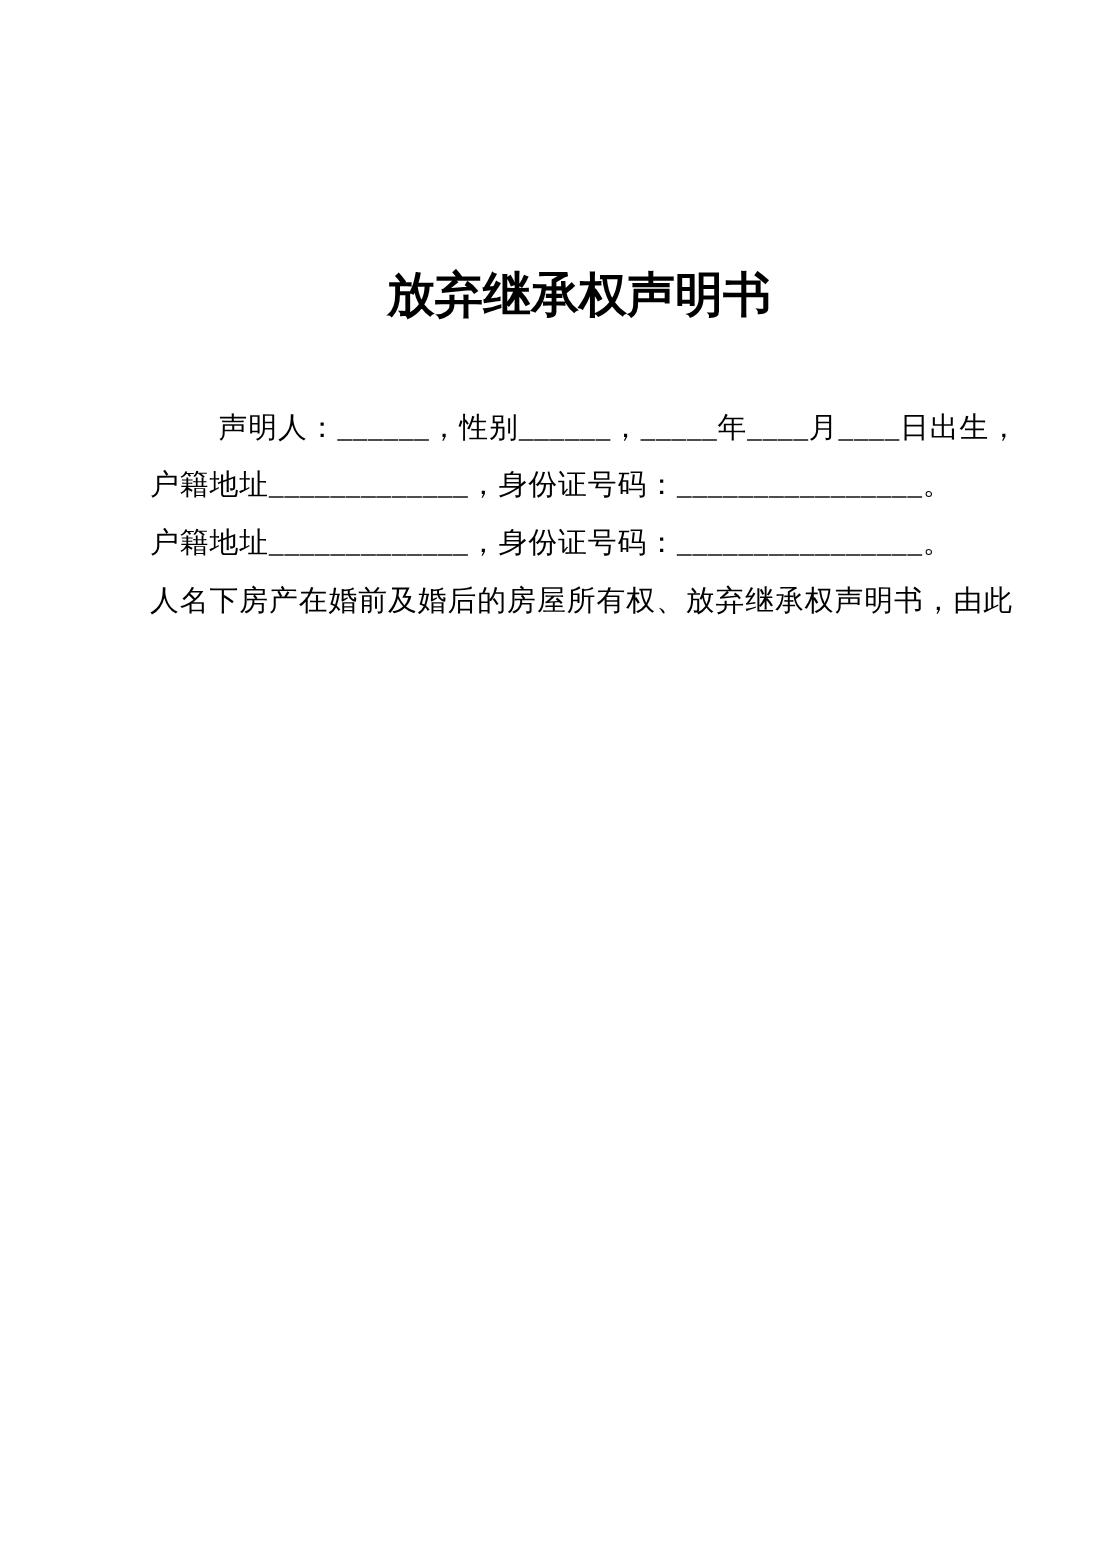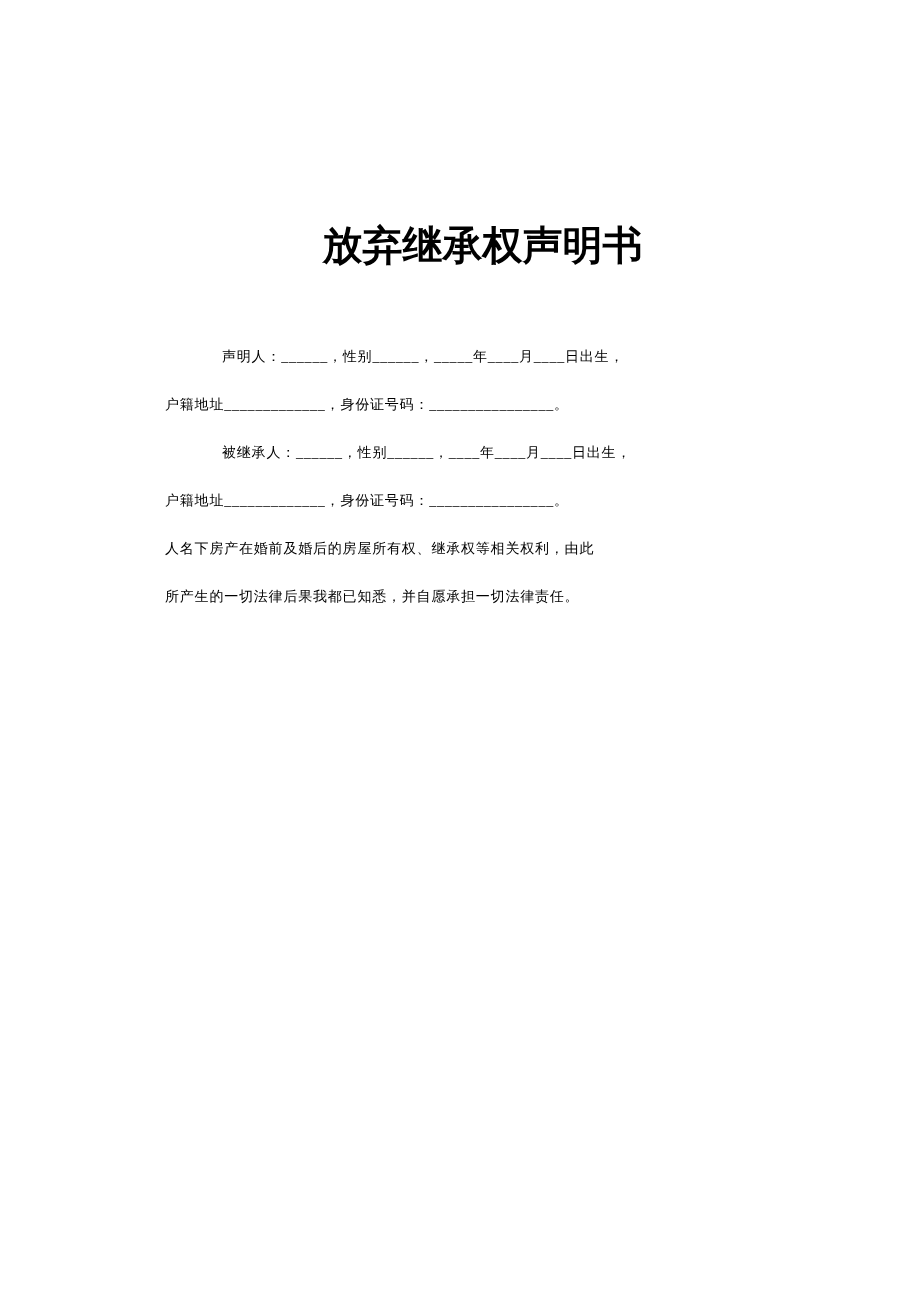--- a/index.html
+++ b/index.html
@@ -23,25 +23,24 @@
     font-weight: bold;
     line-height: 48px;
     text-align: center;
     white-space: nowrap;
     letter-spacing: 0px;
   }
   .body-block {
     margin-top: 63px;
   }
   .doc-line {
-    font-size: 14px;
+    font-size: 24px;
     line-height: 48px;
     letter-spacing: 0.8px;
     white-space: nowrap;
-    margin-left: 40px;
   }
   .indent {
     text-indent: 57px;
   }
   .signature-block {
     margin-top: 103px;
     margin-left: 405px;
   }
   .signature-block .doc-line {
     letter-spacing: 0.5px;
@@ -50,22 +49,20 @@
 </head>
 <body>
 
 <div class="page">
 
   <div class="doc-title">放弃继承权声明书</div>
 
   <div class="body-block">
     <div class="doc-line indent">声明人：______，性别______，_____年____月____日出生，</div>
     <div class="doc-line">户籍地址_____________，身份证号码：________________。</div>
-    <div class="doc-line indent">被继承人：______，性别______，____年____月____日出生，</div>
     <div class="doc-line">户籍地址_____________，身份证号码：________________。</div>
-    <div class="doc-line">人名下房产在婚前及婚后的房屋所有权、继承权等相关权利，由此</div>
-    <div class="doc-line">所产生的一切法律后果我都已知悉，并自愿承担一切法律责任。</div>
+    <div class="doc-line">人名下房产在婚前及婚后的房屋所有权、放弃继承权声明书，由此</div>
   </div>
 
   <div class="signature-block">
   </div>
 
 </div>
 
 </body></html>

